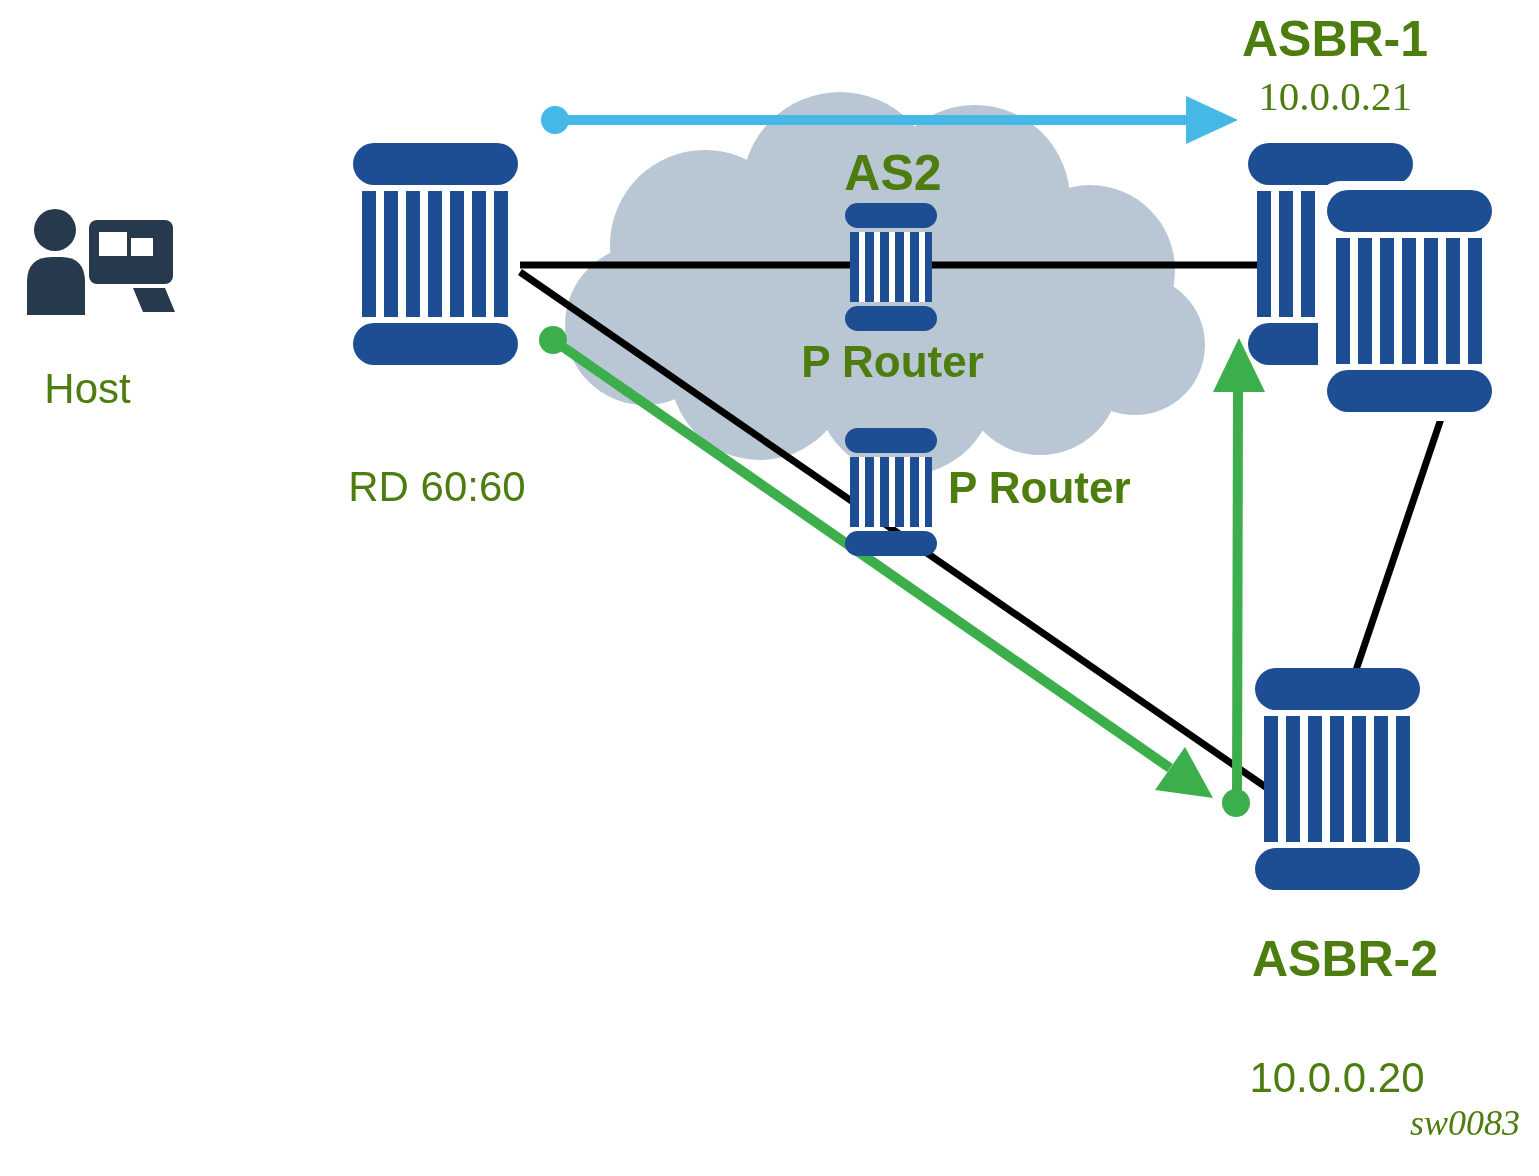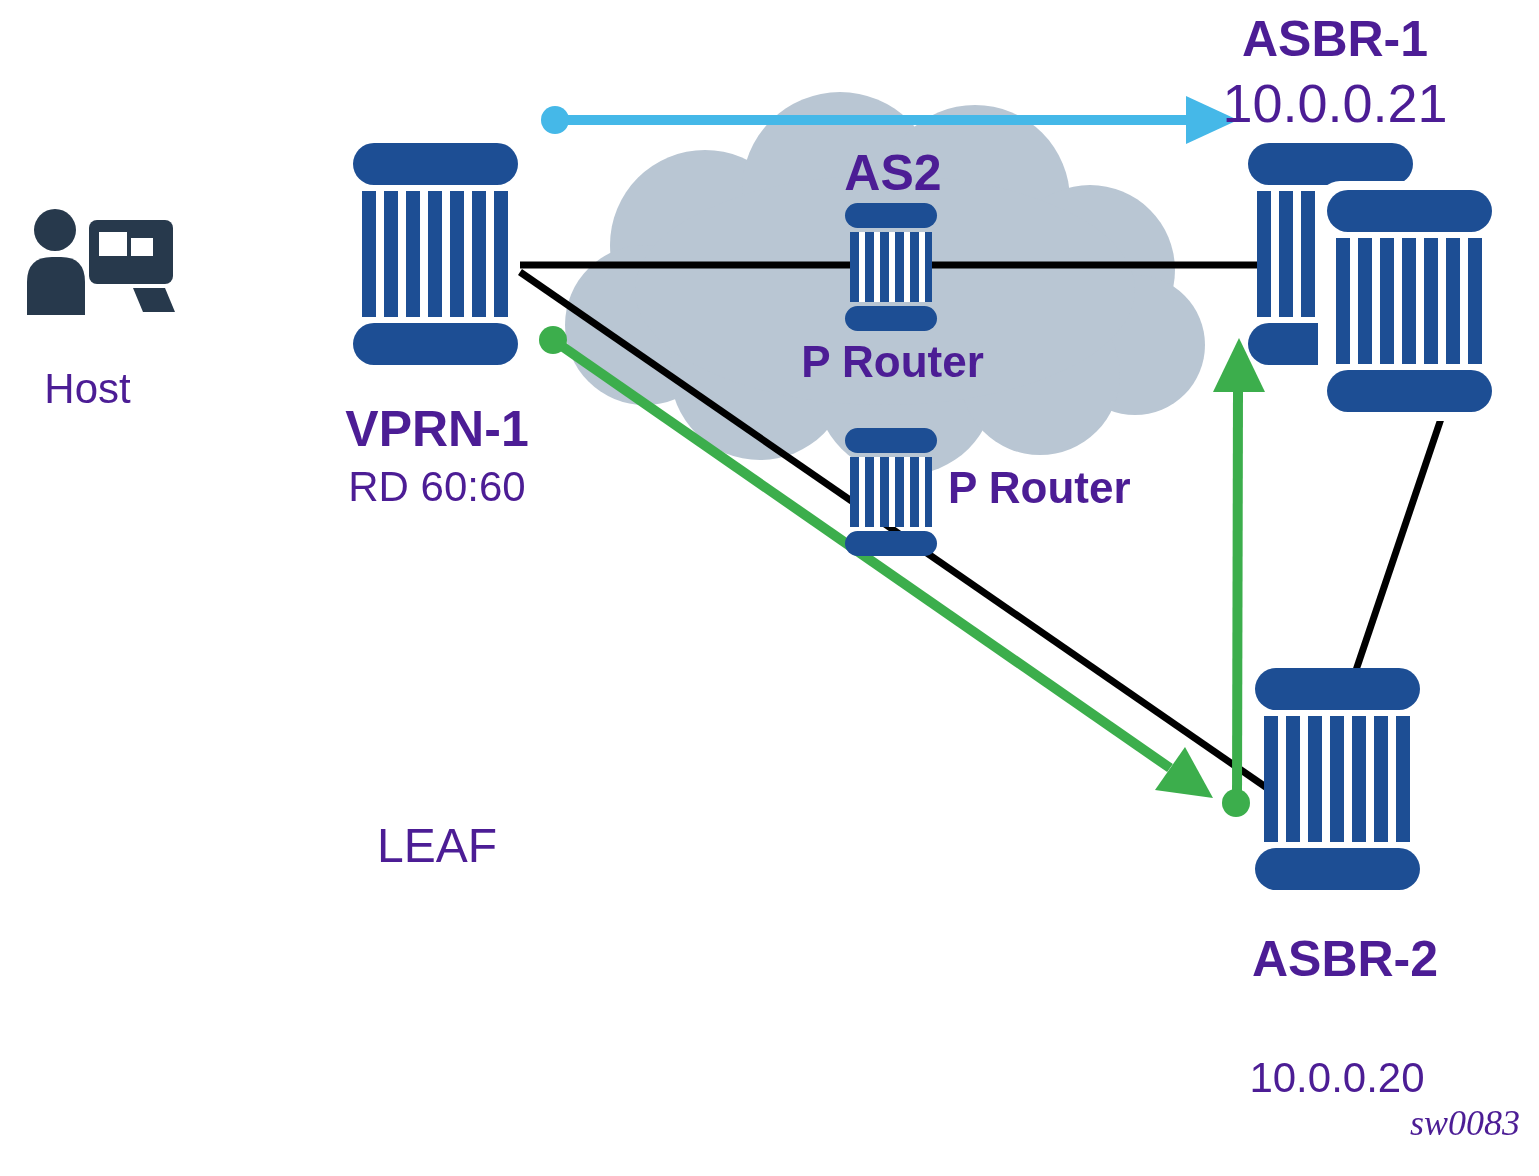--- a/index.html
+++ b/index.html
@@ -9,21 +9,21 @@
     --backup-green:#3cae4c;
     --host-dark:#27394c;
     --line-black:#000000;
   }
   html,body{margin:0;padding:0;background:#fff;}
   .canvas{
     position:relative;width:1539px;height:1176px;background:#fff;
     font-family:"Liberation Sans",sans-serif;overflow:hidden;
   }
   .layer{position:absolute;left:0;top:0;width:100%;height:100%;}
-  .lbl{position:absolute;color:#4c1d95;line-height:1.1;white-space:nowrap;}
+  .lbl{position:absolute;color:#4d7c0f;line-height:1.1;white-space:nowrap;}
   .center{text-align:center;}
   .bold{font-weight:700;}
 
   
   .router{position:absolute;}
   .router .cap{position:absolute;left:0;right:0;background:var(--router-blue);border-radius:100px;}
   .router .cap.top{top:0;}
   .router .cap.bottom{bottom:0;}
   .router .stripes{position:absolute;}
   .router-lg{width:165px;height:222px;}
@@ -125,34 +125,32 @@
   </div>
 
   <div class="router router-lg" style="left:1255px;top:668px;">
     <div class="cap top"></div>
       <div class="stripes"></div>
       <div class="cap bottom"></div>
   </div>
 
   <div class="lbl center" style="left:0px;top:366px;width:175px;font-size:42px;">Host</div>
 
-  <div class="lbl center bold" style="left:287px;top:402px;width:300px;font-size:50px;">VPRN-1</div>
   <div class="lbl center" style="left:287px;top:464px;width:300px;font-size:42px;">RD 60:60</div>
 
   <div class="lbl center bold" style="left:793px;top:146px;width:200px;font-size:50px;">AS2</div>
 
   <div class="lbl center bold" style="left:765px;top:338px;width:255px;font-size:44px;">P Router</div>
 
   <div class="lbl bold" style="left:948px;top:464px;width:260px;font-size:44px;">P Router</div>
 
   <div class="lbl center bold" style="left:1200px;top:12px;width:270px;font-size:50px;">ASBR-1</div>
-  <div class="lbl center" style="left:1200px;top:74px;width:270px;font-size:54px;">10.0.0.21</div>
+  <div class="lbl center" style="left:1200px;top:74px;width:270px;font-size:41px;font-family:Liberation Serif, serif;">10.0.0.21</div>
 
   <div class="lbl center bold" style="left:1205px;top:932px;width:280px;font-size:50px;">ASBR-2</div>
   <div class="lbl center" style="left:1135px;top:1055px;width:404px;font-size:42px;">10.0.0.20</div>
 
 
 
-  <div class="lbl center" style="left:337px;top:820px;width:200px;font-size:48px;">LEAF</div>
 
   <div class="lbl serif-italic" style="left:1280px;top:1104px;width:240px;font-size:36px;text-align:right;">sw0083</div>
 
 </div>
 
 </body></html>

